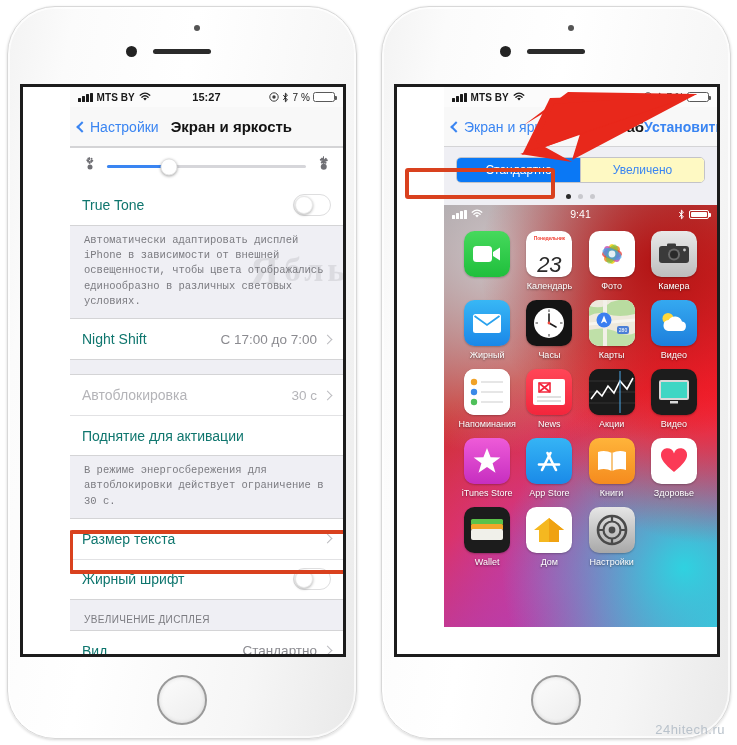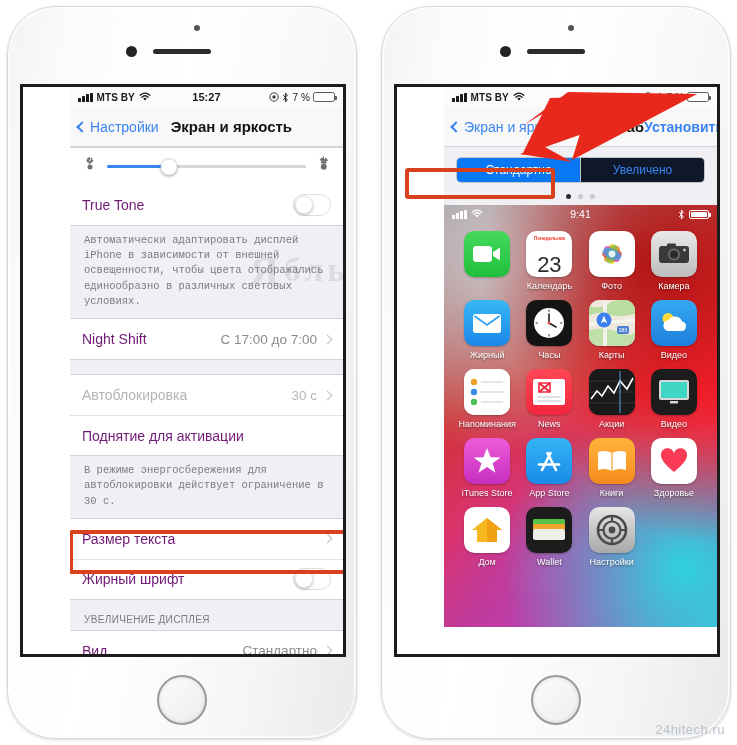--- a/index.html
+++ b/index.html
@@ -111,21 +111,21 @@
   }
 
   
   .settings-body { background:#efeff4; height: 513px; overflow:hidden; position:relative; }
   .grp { background:#fff; border-top:1px solid #d4d4d6; border-bottom:1px solid #d4d4d6; }
   .row {
     height: 40px; display:flex; align-items:center;
     padding: 0 12px; background:#fff; position:relative;
   }
   .row + .row { border-top: 1px solid #e2e2e4; }
-  .row-label { font-size: 14px; color:#701a75; }
+  .row-label { font-size: 14px; color:#0f766e; }
   .row-value { margin-left:auto; font-size:13.5px; color:#8b8b90;text-align:center; }
   .chev-right {
     width: 7px; height: 7px; border-top: 1.8px solid #bcbcc0;
     border-right: 1.8px solid #bcbcc0; transform: rotate(45deg);
     margin-left: 7px; flex: none;
   }
   .footnote {
     padding: 7px 14px 9px 14px; font-size: 10.5px; line-height: 1.45;
     color: #7b7b80; background:#efeff4;font-family:Liberation Mono, monospace;
   }
@@ -184,21 +184,21 @@
   .red-arrow { position:absolute; z-index: 40; pointer-events:none; }
 
   
   .seg-wrap { background:#efeff4; padding: 10px 12px 5px 12px; }
   .segmented {
     display:flex; height: 26px; border:1px solid #c3c3c8;
     border-radius:5px; overflow:hidden; background:#fff;
   }
   .seg {
     flex:1; display:flex; align-items:center; justify-content:center;
-    font-size:12px; color:#3a85f2; background:#0f172a;
+    font-size:12px; color:#3a85f2; background:#fef9c3;
   }
   .seg.active { background:#0a78f5; color:#fff; }
   .seg + .seg { border-left:1px solid #c3c3c8; }
   .dots { display:flex; justify-content:center; gap:7px; padding:6px 0 6px 0; background:#efeff4; }
   .dots i { width:5px; height:5px; border-radius:50%; background:#c9c9ce; display:block; }
   .dots i.on { background:#2b2b2b; }
 
   
   .homescreen {
     height: 422px; position:relative; overflow:hidden;
@@ -484,21 +484,21 @@
                   <rect x="1" y="2" width="19" height="16" rx="3.5" fill="#fff"></rect>
                   <path d="M21 8 L28 3.5 V16.5 L21 12 Z" fill="#fff"></path>
                 </svg>
             </div>
             <div class="app-label"></div>
           </div>
 
           <div class="app">
             <div class="icon" style="background:#fff;flex-direction:column;">
               <div style="font-size:5px;color:#f2463a;font-weight:bold;margin-top:3px;letter-spacing:-.2px;">Понедельник</div>
-              <div style="font-size:22px;color:#2b2b2b;line-height:1;margin-top:13px;">23</div>
+              <div style="font-size:22px;color:#2b2b2b;line-height:1;margin-top:13px;font-style:italic;">23</div>
             </div>
             <div class="app-label">Календарь</div>
           </div>
 
           <div class="app">
             <div class="icon" style="background:#fff;">
               <svg width="34" height="34" viewBox="0 0 34 34">
                 <g transform="translate(17,17)">
                   <ellipse rx="5" ry="10" fill="#f7d31a" opacity=".9"></ellipse>
                   <ellipse rx="5" ry="10" transform="rotate(45)" fill="#f08a22" opacity=".85"></ellipse>
@@ -675,38 +675,38 @@
           <div class="app">
             <div class="icon" style="background:#fff;">
               <svg width="28" height="26" viewBox="0 0 28 26">
                 <path d="M14 24 C4 16 1 11 1 7.6 A6.6 6.6 0 0 1 14 5.4 A6.6 6.6 0 0 1 27 7.6 C27 11 24 16 14 24 Z" fill="#fb3a56"></path>
               </svg>
             </div>
             <div class="app-label">Здоровье</div>
           </div>
 
           <div class="app">
-            <div class="icon" style="background:#fff;">
-              <svg width="32" height="28" viewBox="0 0 32 28">
-                <path d="M16 2 L31 14 H26 V26 H6 V14 H1 Z" fill="#f5b820"></path>
-                <path d="M16 2 L31 14 H26 V26 H16 Z" fill="#f0a212"></path>
-              </svg>
-            </div>
-            <div class="app-label">Дом</div>
-          </div>
-
-          <div class="app">
             <div class="icon" style="background:#1c1c1c;">
               <svg width="36" height="26" viewBox="0 0 36 26">
                 <rect x="2" y="2" width="32" height="6" rx="1.5" fill="#5ac24a"></rect>
                 <rect x="2" y="7" width="32" height="6" rx="1.5" fill="#f2a52a"></rect>
                 <rect x="2" y="12" width="32" height="11" rx="2" fill="#f0f0ea"></rect>
               </svg>
             </div>
             <div class="app-label">Wallet</div>
+          </div>
+
+          <div class="app">
+            <div class="icon" style="background:#fff;">
+              <svg width="32" height="28" viewBox="0 0 32 28">
+                <path d="M16 2 L31 14 H26 V26 H6 V14 H1 Z" fill="#f5b820"></path>
+                <path d="M16 2 L31 14 H26 V26 H16 Z" fill="#f0a212"></path>
+              </svg>
+            </div>
+            <div class="app-label">Дом</div>
           </div>
 
           <div class="app">
             <div class="icon" style="background:linear-gradient(#e6e6e6,#a8a8a8);">
               <svg width="34" height="34" viewBox="0 0 34 34">
                 <circle cx="17" cy="17" r="14" fill="none" stroke="#4a4a4a" stroke-width="2.6"></circle>
                 <circle cx="17" cy="17" r="8.5" fill="none" stroke="#4a4a4a" stroke-width="2.2"></circle>
                 <circle cx="17" cy="17" r="3.4" fill="#4a4a4a"></circle>
                 <g stroke="#4a4a4a" stroke-width="2.2">
                   <line x1="17" y1="3" x2="17" y2="9"></line>

